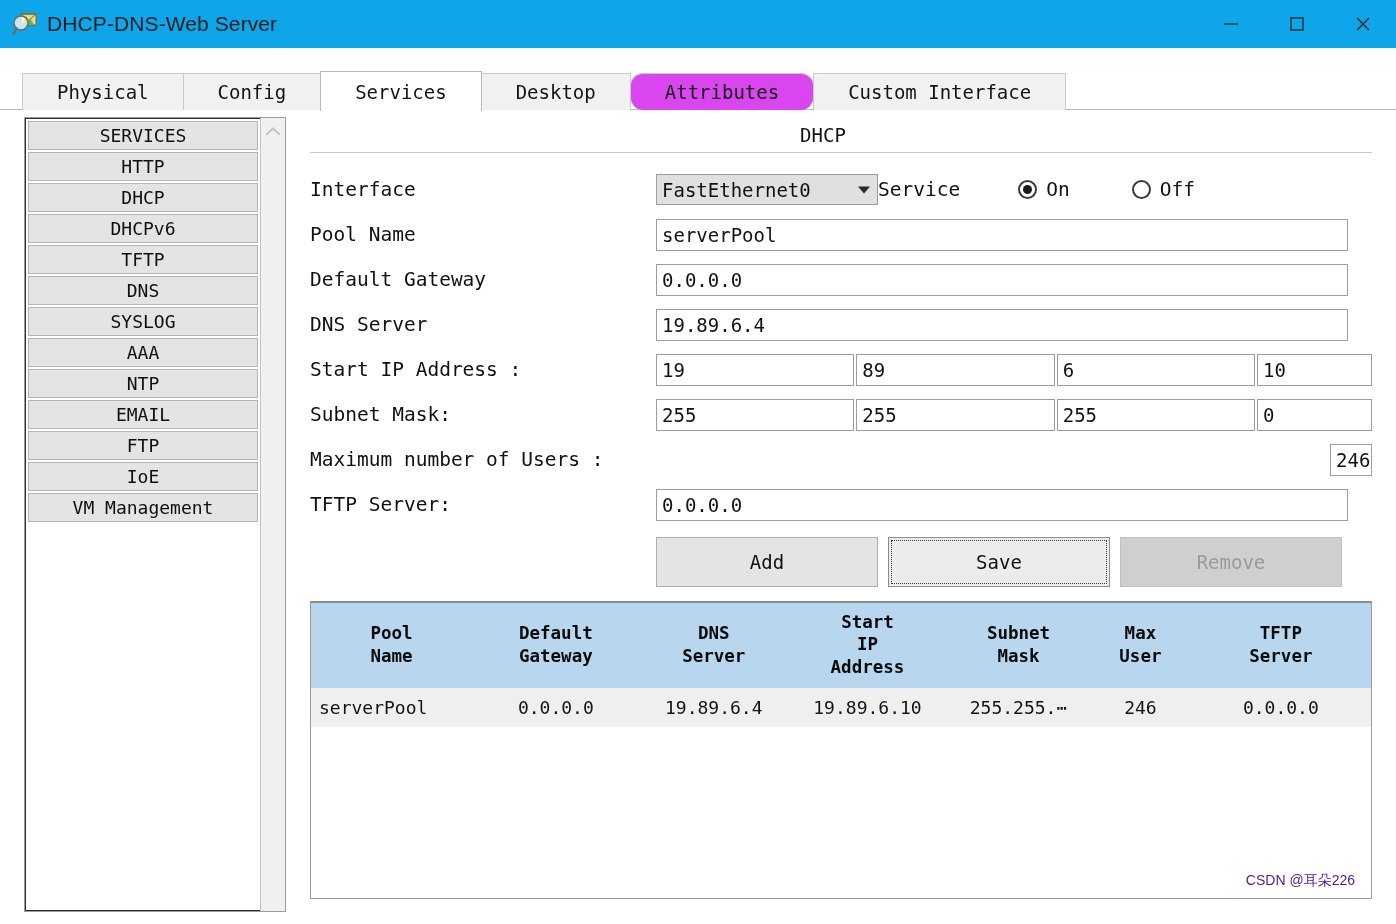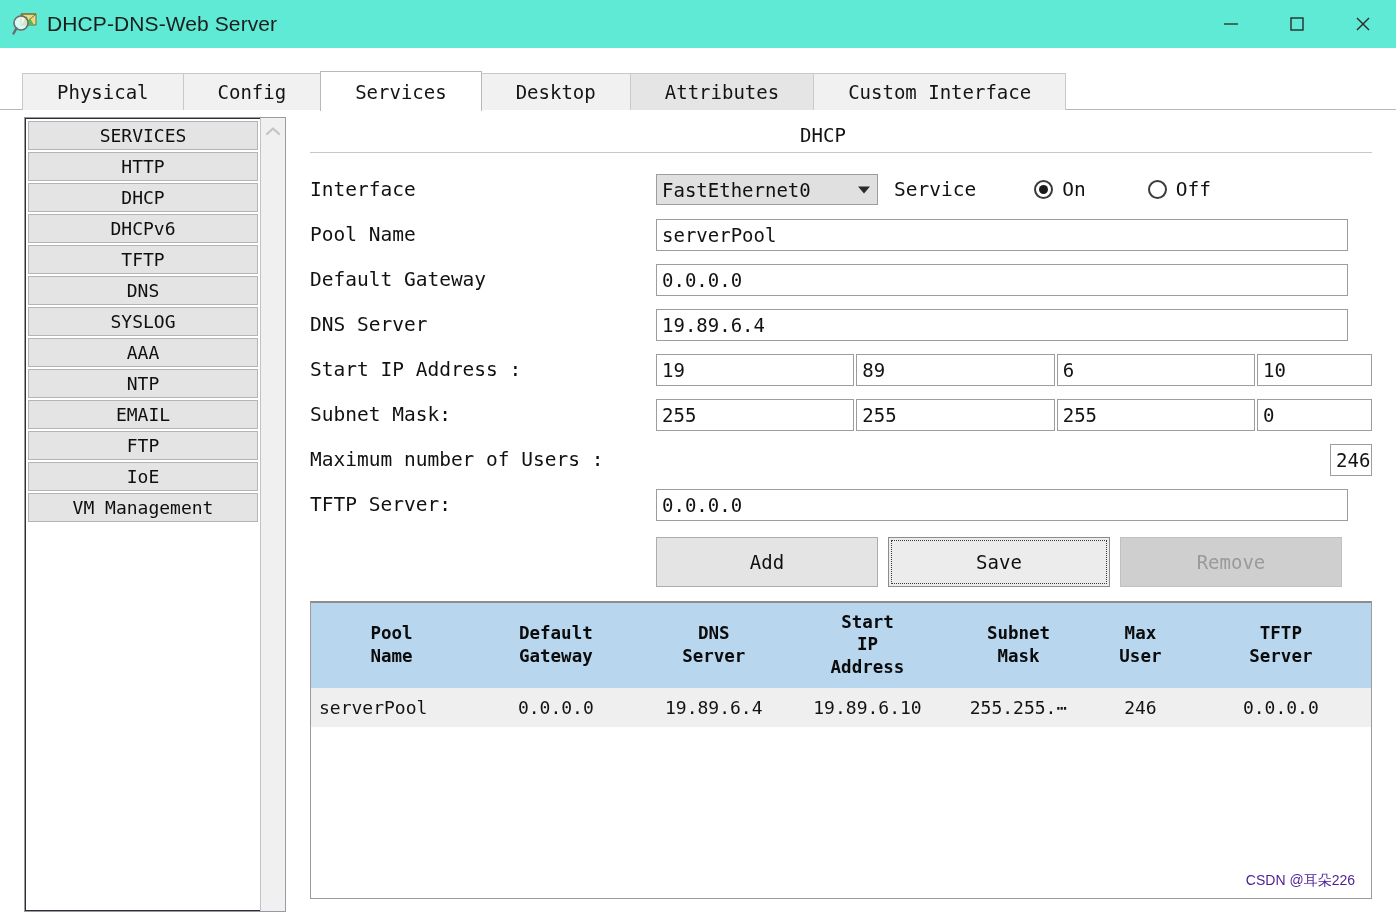--- a/index.html
+++ b/index.html
@@ -13,21 +13,21 @@
     font-family: "Liberation Sans", sans-serif;
     overflow: hidden;
     position: relative;
   }
 
   
   .titlebar {
     height: 48px;
     display: flex;
     align-items: center;
-    background: #5eead4;
+    background: #0ea5e9;
     position: relative;
   }
   .app-icon {
     width: 26px;
     height: 26px;
     margin-left: 12px;
     margin-right: 9px;
     flex: 0 0 auto;
     position: relative;
   }
@@ -89,23 +89,24 @@
     z-index: 1;
   }
   .tab.active {
     background: #ffffff;
     border-color: #b8b8b8;
     height: 40px;
     z-index: 3;
     margin-bottom: -1px;
   }
   .tab.hovered {
-    background: #e5e5e5;
+    background: #d946ef;
     border-color: #c9c9c9;
     z-index: 2;
+    border-radius: 13px;
   }
 
   
   .content {
     position: relative;
     height: 810px;
     background: #ffffff;
   }
 
   
@@ -237,21 +238,20 @@
     transform: translateY(-50%);
     width: 0; height: 0;
     border-left: 6px solid transparent;
     border-right: 6px solid transparent;
     border-top: 7px solid #2a2a2a;
   }
   .svc-label {
     font-family: "DejaVu Sans Mono", monospace;
     font-size: 19.5px;
     color: #111111;
-    margin-left: 16px;
     white-space: nowrap;
   }
   .radio-group {
     display: flex;
     align-items: center;
     margin-left: 58px;
   }
   .radio-group.second { margin-left: 62px; }
   .radio {
     width: 19px; height: 19px;

